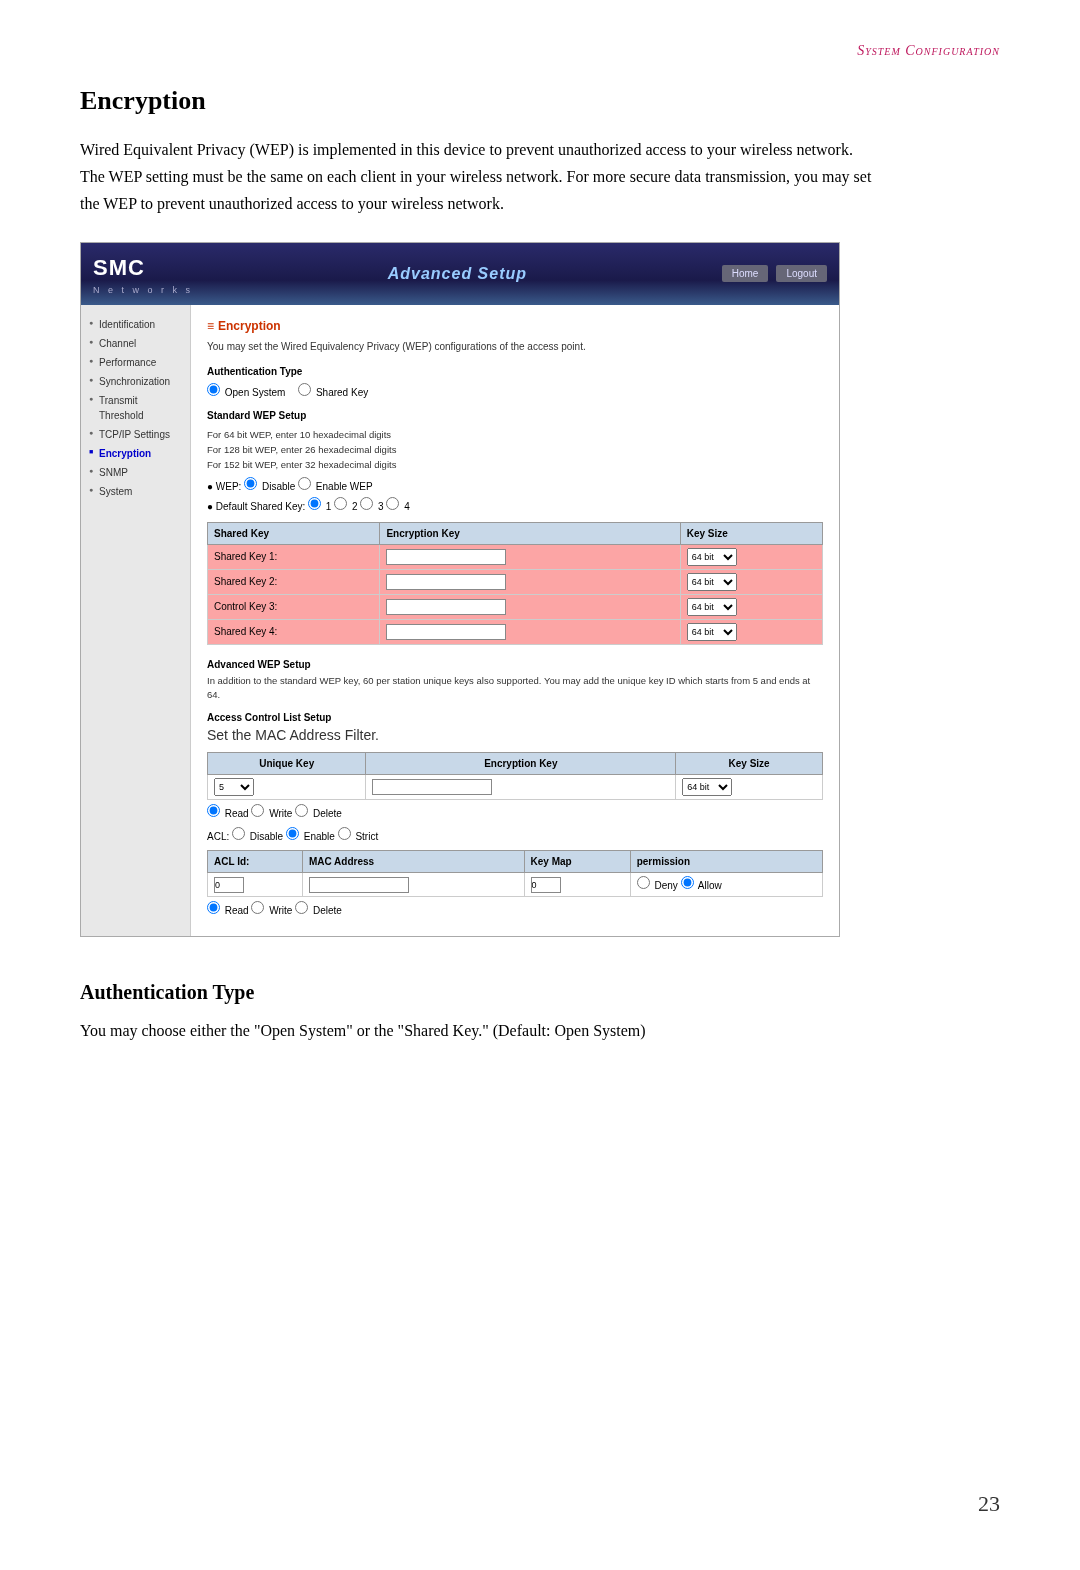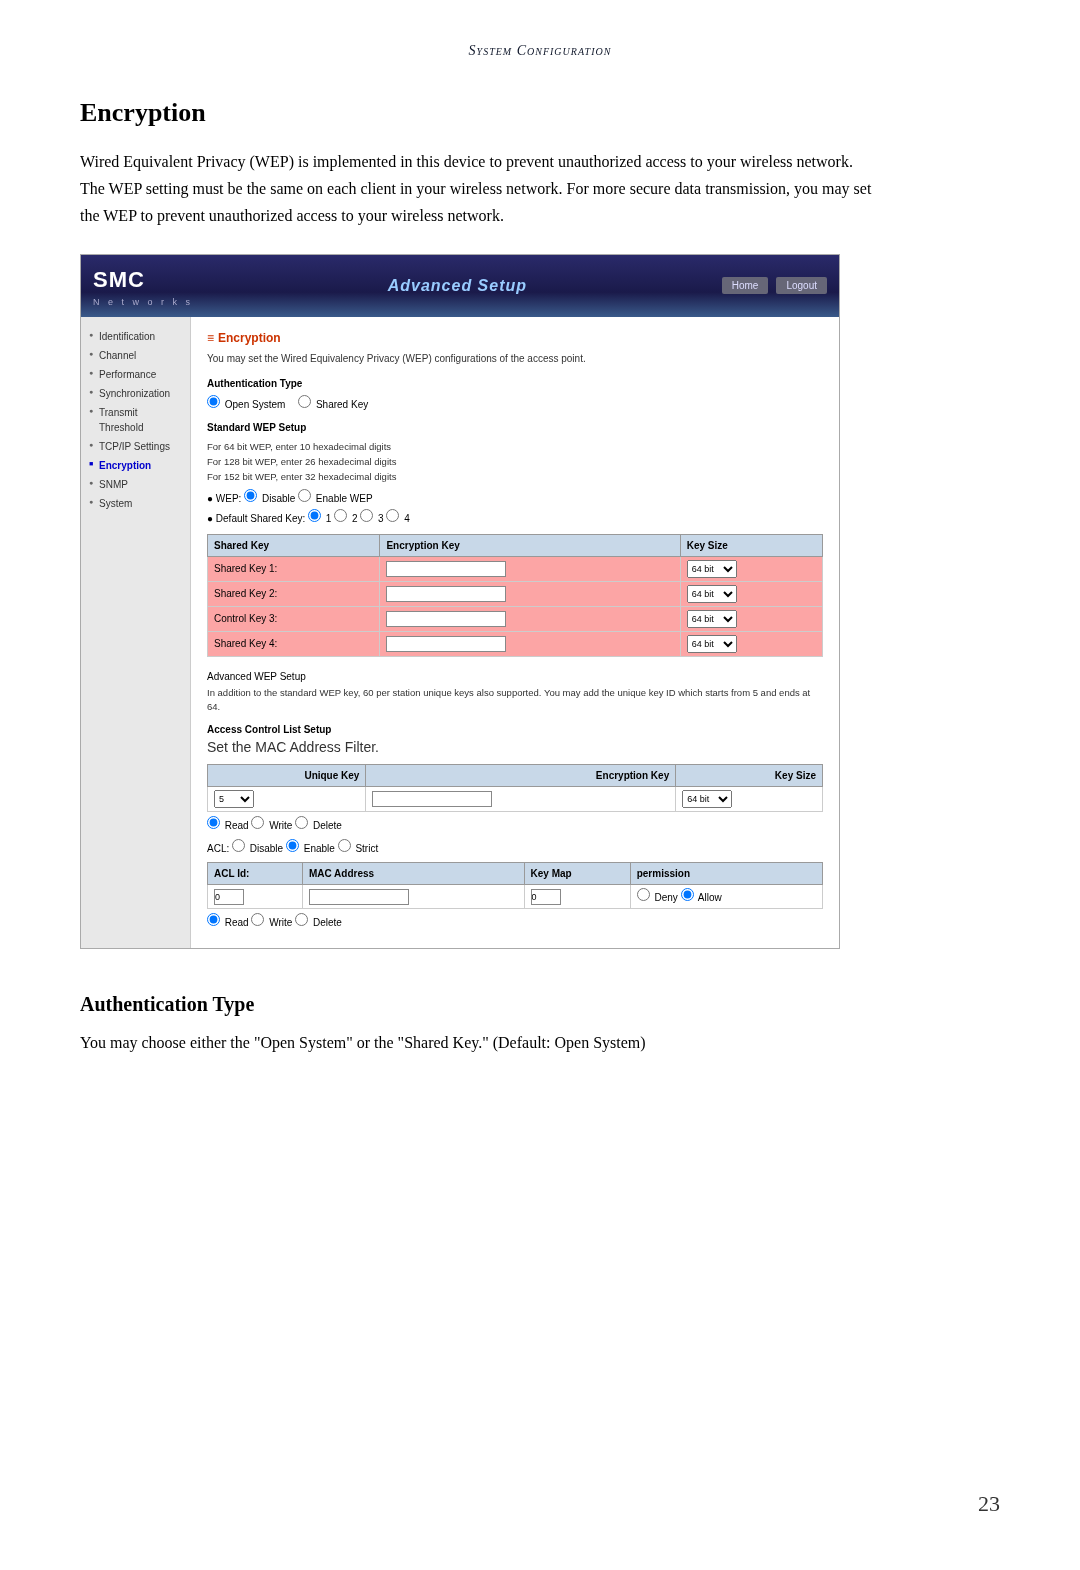--- a/index.html
+++ b/index.html
@@ -10,26 +10,26 @@
       font-size: 15px;
       line-height: 1.5;
     }
     .page {
       width: 1080px;
       min-height: 1570px;
       padding: 40px 80px;
       position: relative;
     }
     .header-right {
-      text-align: center;
+      text-align: right;
       font-style: italic;
       font-size: 13px;
-      color: #0f172a;
+      color: #be185d;
       letter-spacing: 1px;
-      margin-bottom: 32px;
+      margin-bottom: 20px;
     }
     .header-right span {
       font-variant: small-caps;
       font-size: 14px;
     }
     .page-title {
       font-size: 26px;
       font-weight: bold;
       margin-bottom: 16px;
     }
@@ -212,21 +212,21 @@
     .wep-table td select {
       font-size: 9px;
       height: 18px;
     }
 
     .advanced-wep {
       margin-top: 12px;
     }
     .advanced-title {
       font-size: 10px;
-      font-weight: normal;
+      font-weight: bold;
       margin-bottom: 2px;
     }
     .advanced-desc {
       font-size: 9.5px;
       color: #333;
       line-height: 1.5;
       margin-bottom: 8px;
     }
     .acl-title {
       font-size: 10px;
@@ -241,21 +241,21 @@
     .unique-table {
       width: 100%;
       border-collapse: collapse;
       margin: 4px 0;
       font-size: 10px;
     }
     .unique-table th {
       background: #c8d8e8;
       border: 1px solid #999;
       padding: 3px 6px;
-      text-align: right;
+      text-align: center;
       font-weight: bold;
     }
     .unique-table td {
       border: 1px solid #ccc;
       padding: 3px 6px;
       background: #fff;
     }
     .unique-table td input[type="text"] {
       width: 120px;
       height: 16px;

